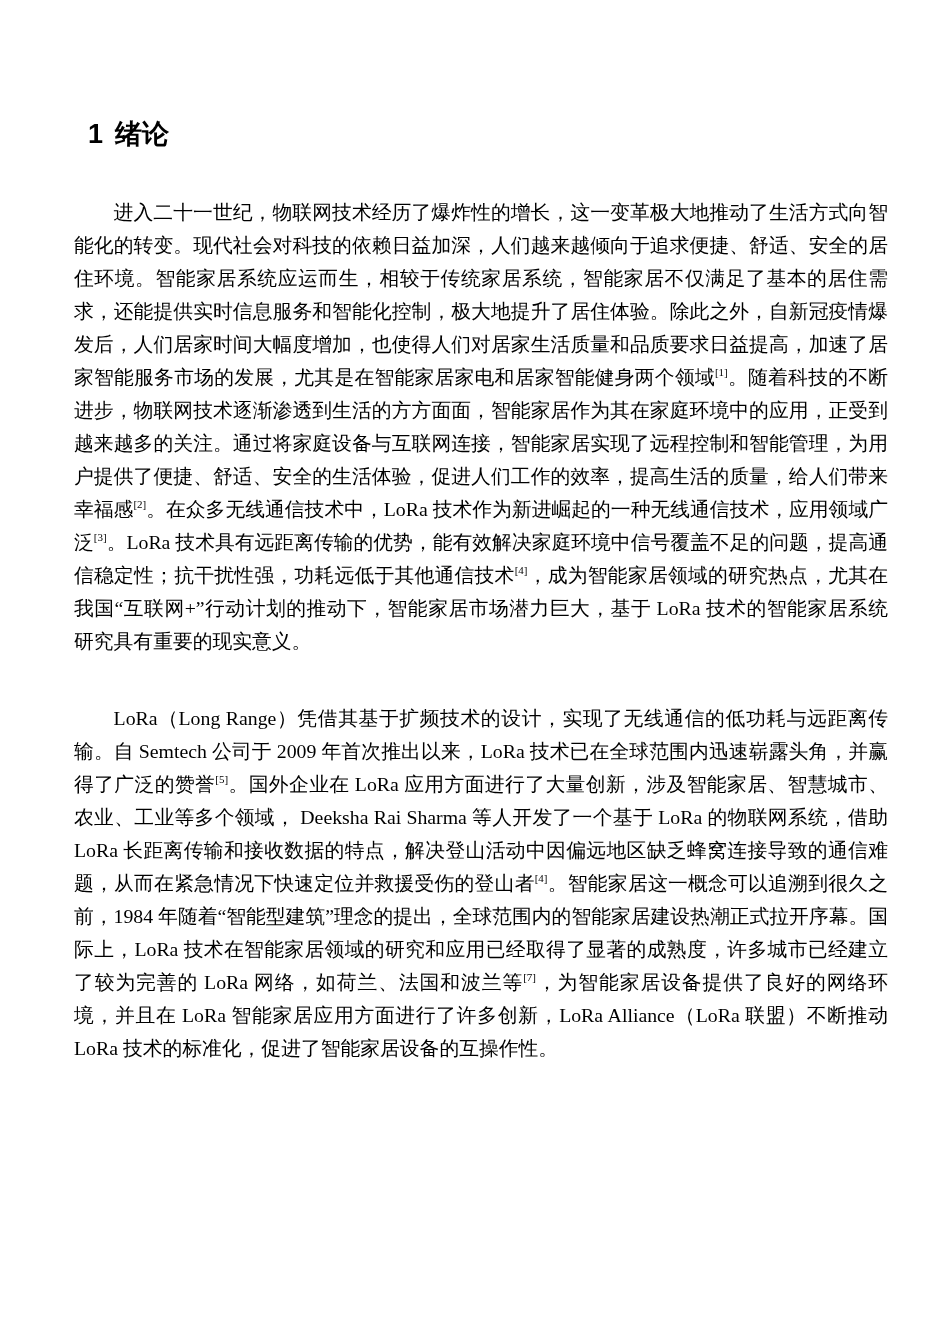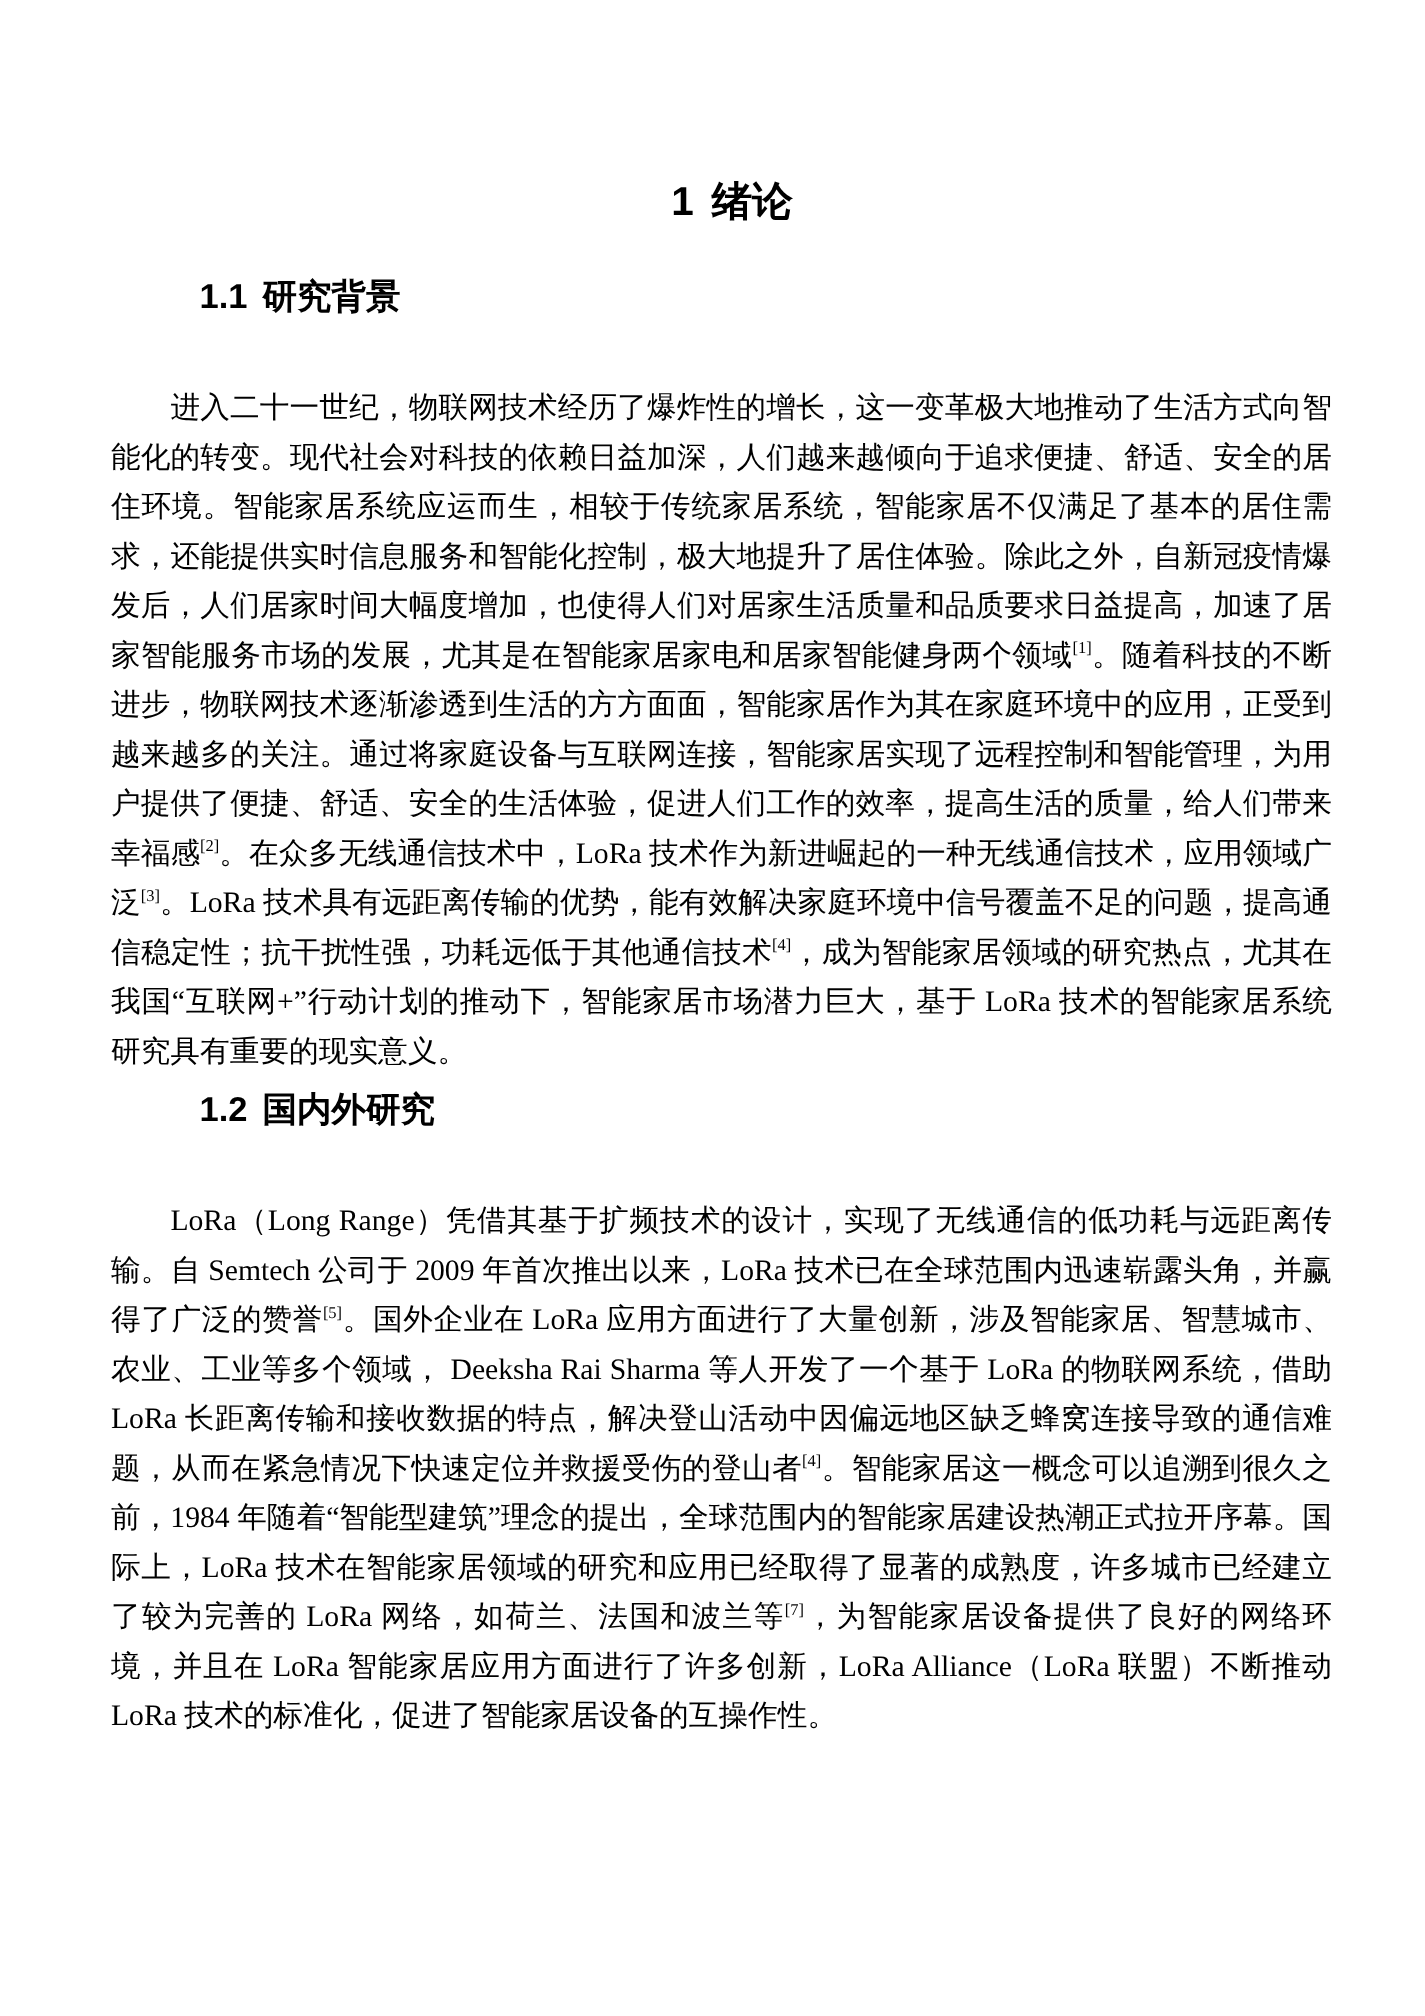--- a/index.html
+++ b/index.html
@@ -20,21 +20,20 @@
     top: 0;
     width: 814px;
   }
   h1.chapter {
     margin: 116px 0 0 14px;
     font-family: "Liberation Sans", "DejaVu Sans", sans-serif;
     font-weight: bold;
     font-size: 27px;
     line-height: 36px;
     color: #000;
-    text-align: center;
   }
   h1.chapter .num { margin-right: 12px; }
   h2.section {
     font-family: "Liberation Sans", "DejaVu Sans", sans-serif;
     font-weight: bold;
     font-size: 23px;
     line-height: 30px;
     color: #000;
   }
   h2.section .num { margin-right: 10px; }
@@ -57,23 +56,21 @@
   }
 </style>
 </head>
 <body>
 
 <div class="page">
   <div class="content">
 
     <h1 class="chapter"><span class="num">1</span><span>绪论</span></h1>
 
-    <h2 class="section sec-first"><span class="num">1.1</span><span>研究背景</span></h2>
 
     <p class="body">进入二十一世纪，物联网技术经历了爆炸性的增长，这一变革极大地推动了生活方式向智能化的转变。现代社会对科技的依赖日益加深，人们越来越倾向于追求便捷、舒适、安全的居住环境。智能家居系统应运而生，相较于传统家居系统，智能家居不仅满足了基本的居住需求，还能提供实时信息服务和智能化控制，极大地提升了居住体验。除此之外，自新冠疫情爆发后，人们居家时间大幅度增加，也使得人们对居家生活质量和品质要求日益提高，加速了居家智能服务市场的发展，尤其是在智能家居家电和居家智能健身两个领域<sup>[1]</sup>。随着科技的不断进步，物联网技术逐渐渗透到生活的方方面面，智能家居作为其在家庭环境中的应用，正受到越来越多的关注。通过将家庭设备与互联网连接，智能家居实现了远程控制和智能管理，为用户提供了便捷、舒适、安全的生活体验，促进人们工作的效率，提高生活的质量，给人们带来幸福感<sup>[2]</sup>。在众多无线通信技术中，LoRa 技术作为新进崛起的一种无线通信技术，应用领域广泛<sup>[3]</sup>。LoRa 技术具有远距离传输的优势，能有效解决家庭环境中信号覆盖不足的问题，提高通信稳定性；抗干扰性强，功耗远低于其他通信技术<sup>[4]</sup>，成为智能家居领域的研究热点，尤其在我国“互联网+”行动计划的推动下，智能家居市场潜力巨大，基于 LoRa 技术的智能家居系统研究具有重要的现实意义。</p>
 
-    <h2 class="section sec-next"><span class="num">1.2</span><span>国内外研究</span></h2>
 
     <p class="body">LoRa（Long Range）凭借其基于扩频技术的设计，实现了无线通信的低功耗与远距离传输。自 Semtech 公司于 2009 年首次推出以来，LoRa 技术已在全球范围内迅速崭露头角，并赢得了广泛的赞誉<sup>[5]</sup>。国外企业在 LoRa 应用方面进行了大量创新，涉及智能家居、智慧城市、农业、工业等多个领域， Deeksha Rai Sharma 等人开发了一个基于 LoRa 的物联网系统，借助 LoRa 长距离传输和接收数据的特点，解决登山活动中因偏远地区缺乏蜂窝连接导致的通信难题，从而在紧急情况下快速定位并救援受伤的登山者<sup>[4]</sup>。智能家居这一概念可以追溯到很久之前，1984 年随着“智能型建筑”理念的提出，全球范围内的智能家居建设热潮正式拉开序幕。国际上，LoRa 技术在智能家居领域的研究和应用已经取得了显著的成熟度，许多城市已经建立了较为完善的 LoRa 网络，如荷兰、法国和波兰等<sup>[7]</sup>，为智能家居设备提供了良好的网络环境，并且在 LoRa 智能家居应用方面进行了许多创新，LoRa Alliance（LoRa 联盟）不断推动 LoRa 技术的标准化，促进了智能家居设备的互操作性。</p>
 
 
   </div>
 </div>
 
 </body></html>

